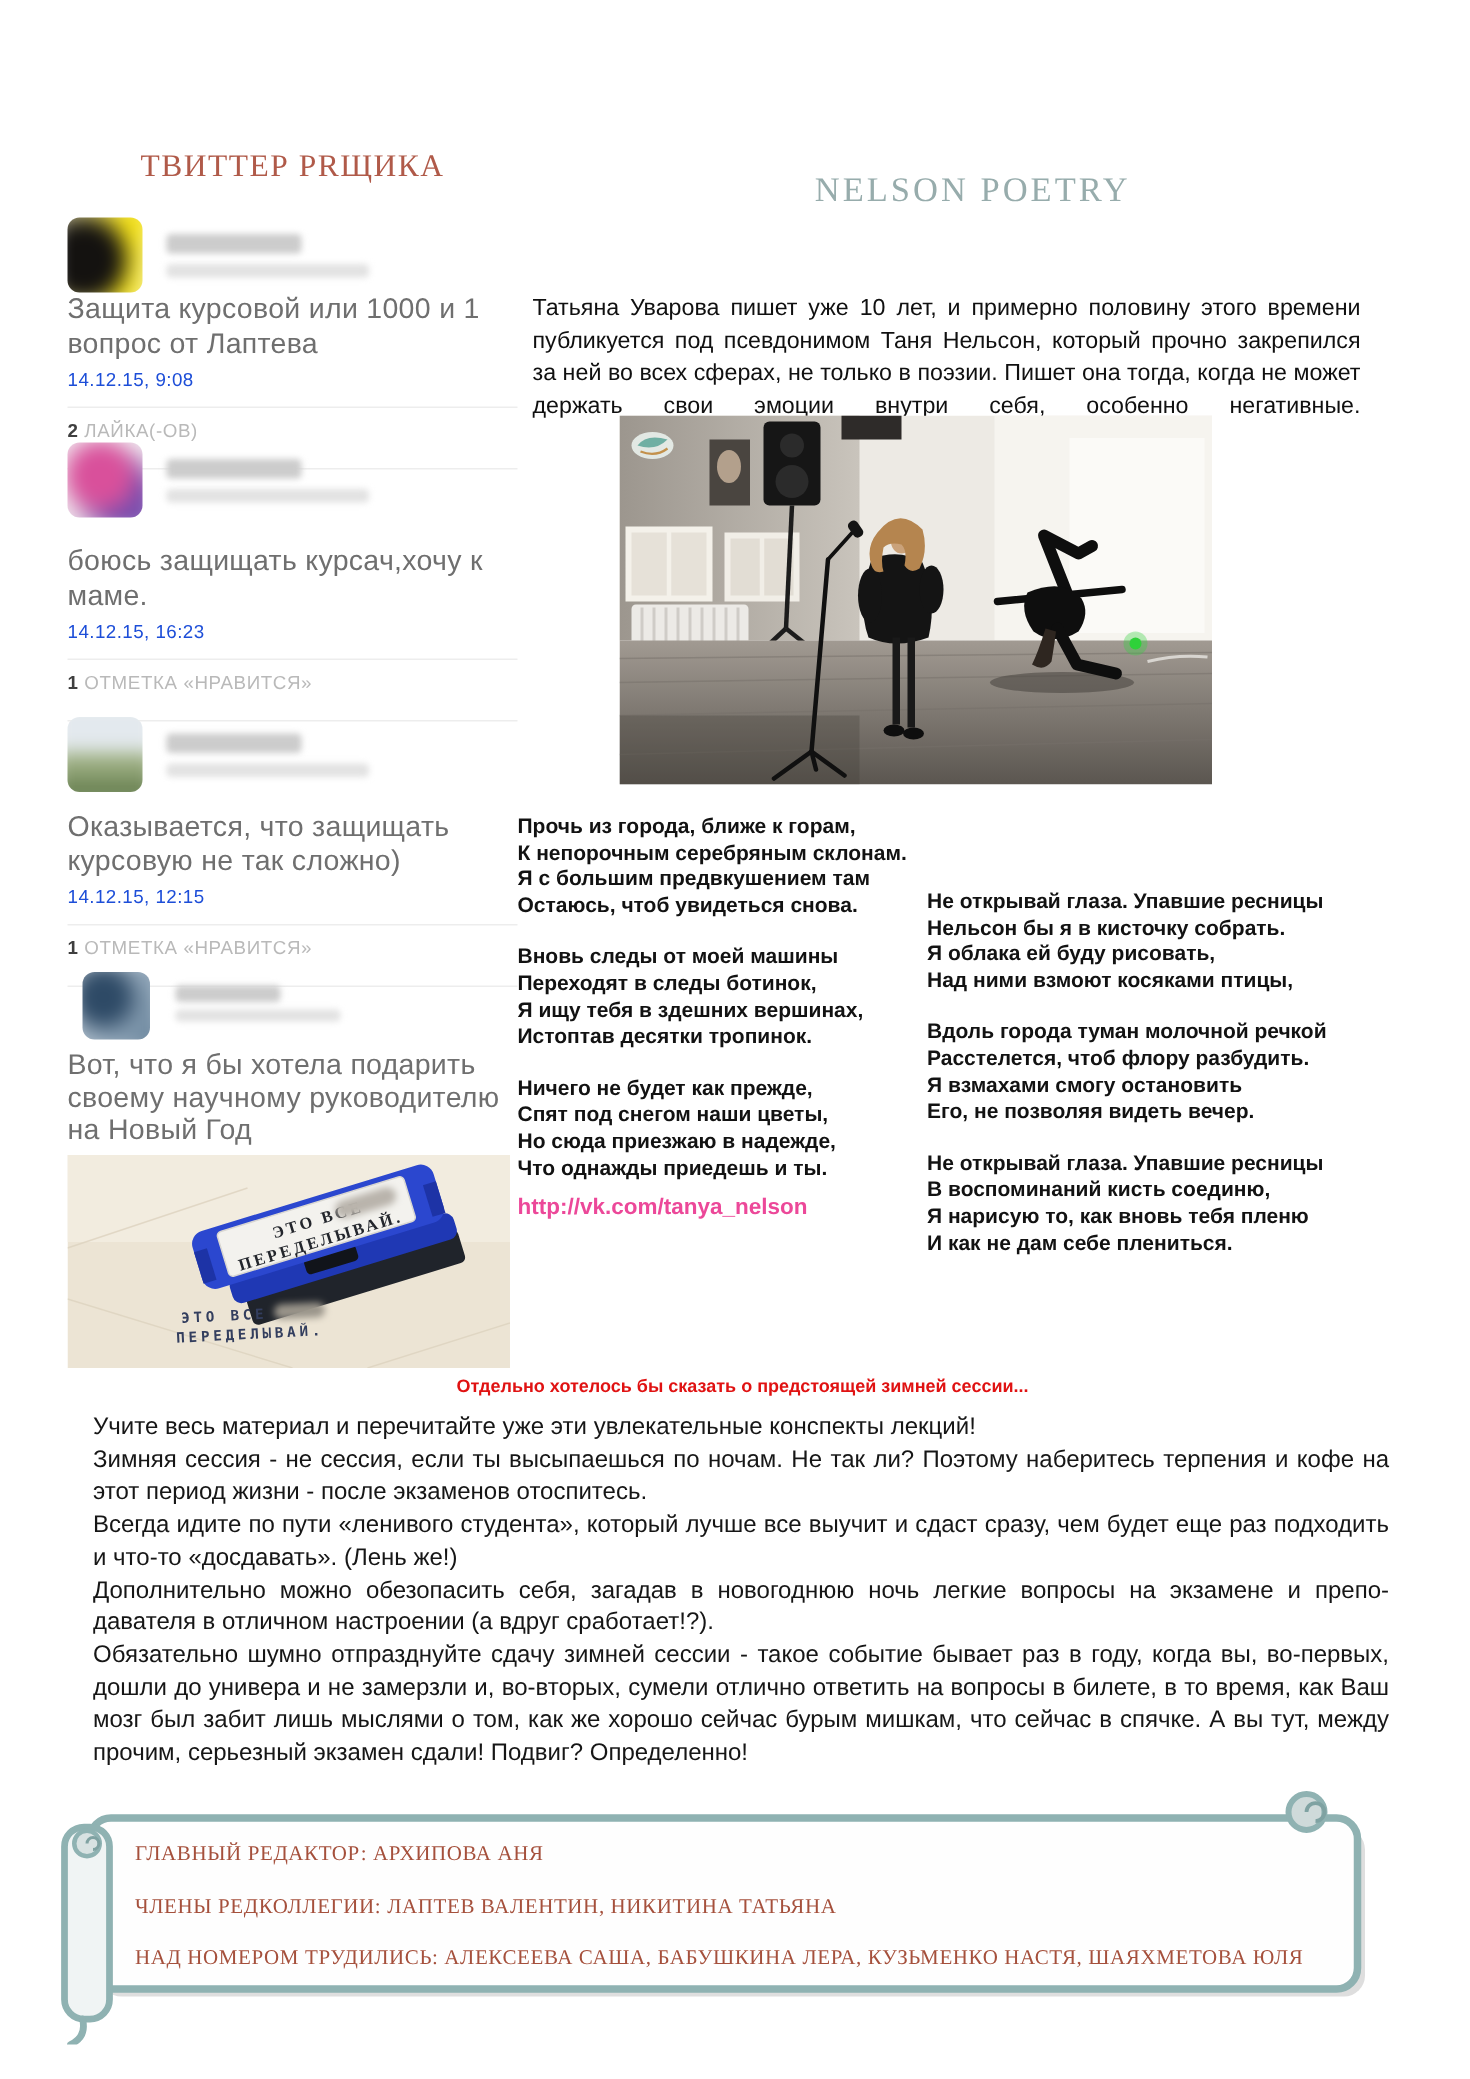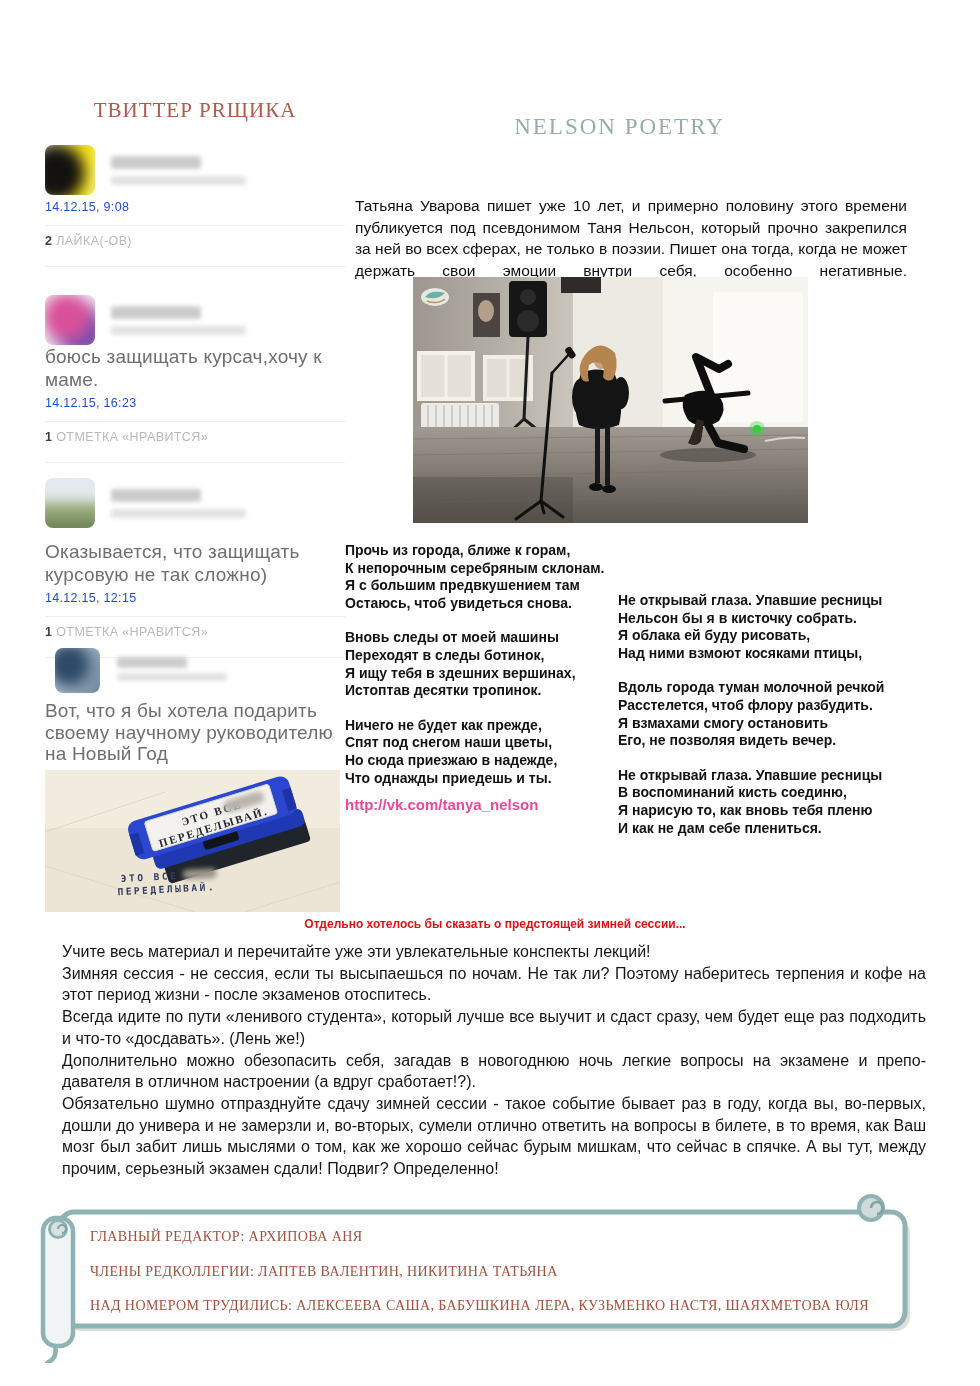--- a/index.html
+++ b/index.html
@@ -31,21 +31,21 @@
   .bar{filter:blur(2px);border-radius:3px;}
   .b1{width:90px;height:13px;background:#cccccc;}
   .b2{width:135px;height:9px;background:#e2e2e2;margin-top:7px;}
   .tw-text{font-size:19px;line-height:23px;color:#6f6f6f;letter-spacing:.2px;}
   .tw-date{font-size:12.5px;color:#1d4ed8;margin-top:5px;letter-spacing:.3px;}
   .tw-div{border-top:1px solid #ededed;margin-top:11px;}
   .tw-likes{padding:8px 0 7px 0;font-size:12.5px;letter-spacing:.4px;color:#b9b9b9;}
   .tw-likes .cnt{color:#3f3f3f;font-weight:bold;}
 
   
-  #poetry-title{left:342px;top:114px;width:555px;text-align:center;
+  #poetry-title{left:371px;top:114px;width:555px;text-align:center;
     font-family:"Liberation Serif",serif;font-size:23px;letter-spacing:2px;color:#97acac;}
   #poetry-intro{left:355px;top:195px;width:552px;font-size:15.5px;line-height:21.6px;
     color:#101010;text-align:justify;text-align-last:justify;}
   #photo{left:413px;top:277px;width:395px;height:246px;}
   .poem{position:absolute;font-size:14px;font-weight:bold;color:#121212;line-height:17.6px;}
   #poem-left{left:345px;top:542px;width:270px;}
   #poem-right{left:618px;top:592px;width:292px;}
   .stanza{margin-bottom:17px;}
   #vk-link{left:345px;top:796px;font-size:15px;font-weight:bold;color:#ec4899;}
 
@@ -77,40 +77,41 @@
   <div class="tweet" style="top:145px">
     <div class="tw-head">
       <div class="avatar av1">
           <div class="blob"></div>
         </div>
       <div class="bars">
         <div class="bar b1"></div>
           <div class="bar b2"></div>
       </div>
     </div>
+    <div class="tw-text" style="margin-top:0px">Защита курсовой или 1000 и 1 вопрос от Лаптева</div>
     <div class="tw-date">14.12.15, 9:08</div>
     <div class="tw-div"></div>
     <div class="tw-likes">
       <span class="cnt">2</span>
       <span>ЛАЙКА(-ОВ)</span>
     </div>
     <div class="tw-div"></div>
   </div>
 
   <div class="tweet" style="top:295px">
     <div class="tw-head">
       <div class="avatar av2">
           <div class="blob"></div>
         </div>
       <div class="bars">
         <div class="bar b1"></div>
           <div class="bar b2"></div>
       </div>
     </div>
-    <div class="tw-text" style="">боюсь защищать курсач,хочу к маме.</div>
+    <div class="tw-text" style="margin-top:18px">боюсь защищать курсач,хочу к маме.</div>
     <div class="tw-date">14.12.15, 16:23</div>
     <div class="tw-div"></div>
     <div class="tw-likes">
       <span class="cnt">1</span>
       <span>ОТМЕТКА «НРАВИТСЯ»</span>
     </div>
     <div class="tw-div"></div>
   </div>
 
   <div class="tweet" style="top:478px">

